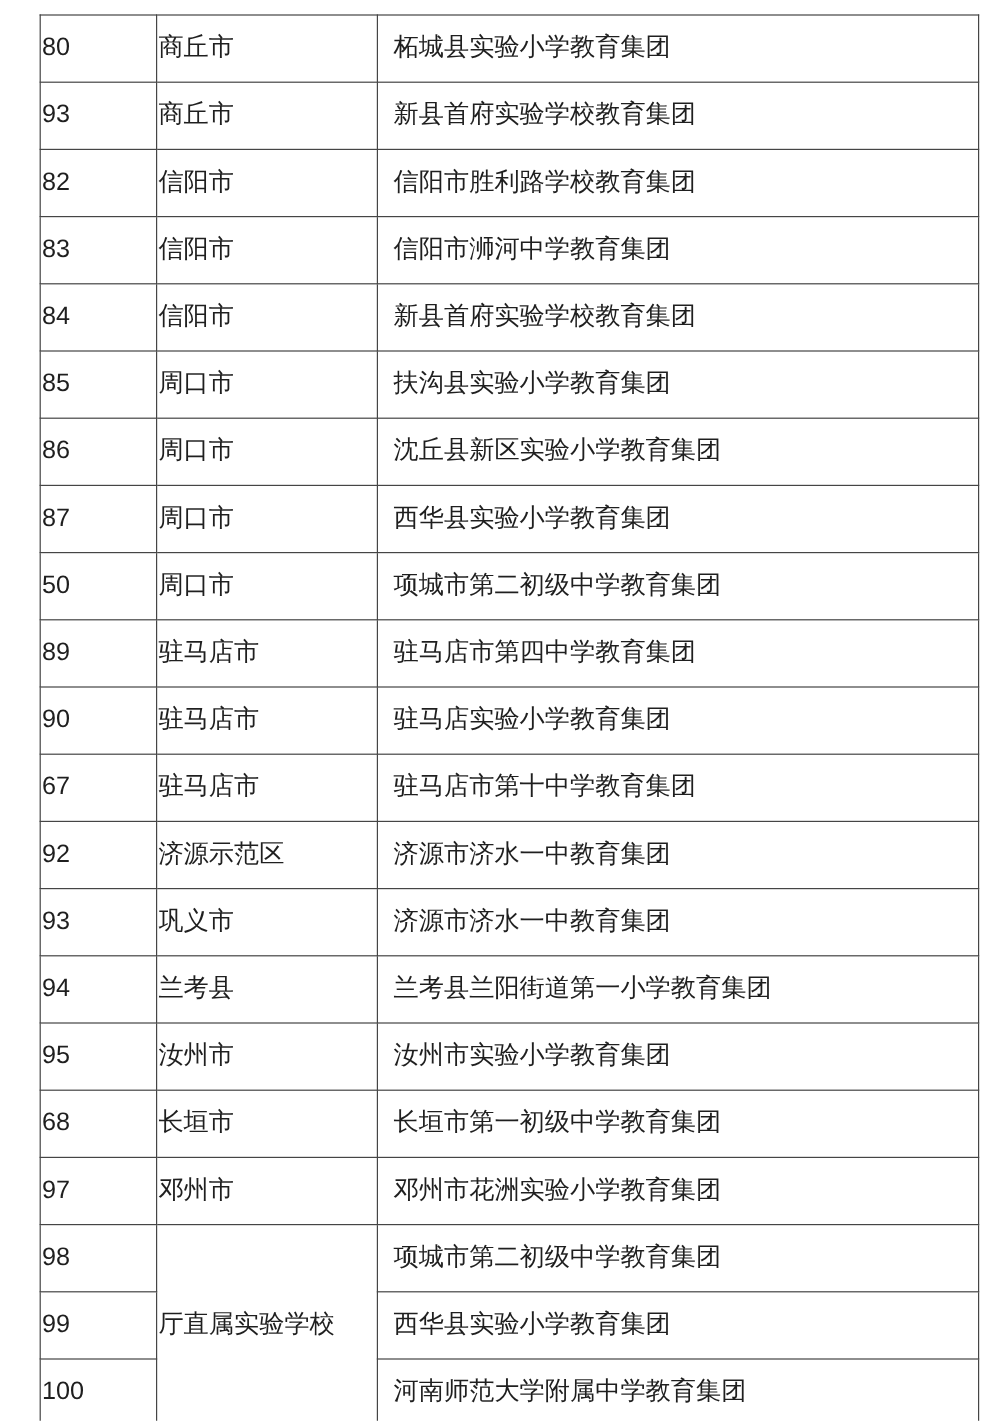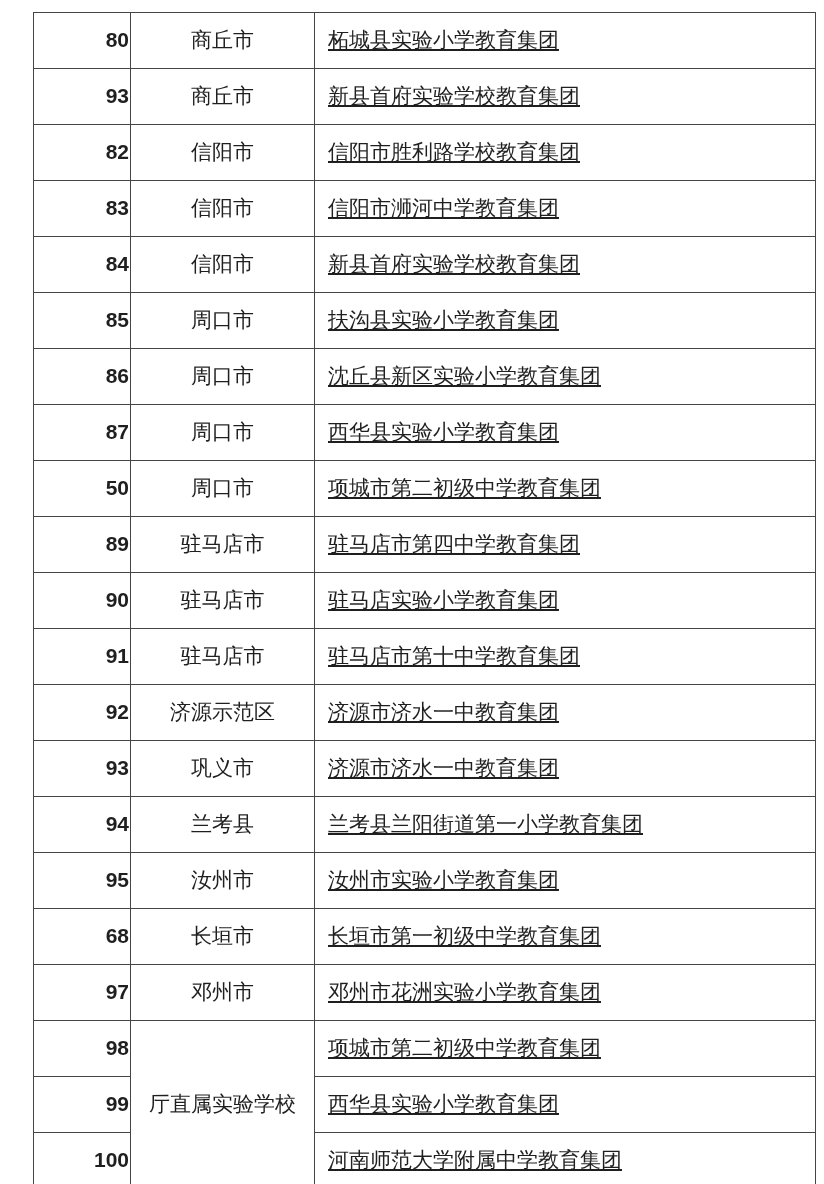--- a/index.html
+++ b/index.html
@@ -27,33 +27,31 @@
     height: 53px;
     font-size: 21px;
     line-height: 1.25;
     vertical-align: middle;
     background: #ffffff;
     overflow: hidden;
     white-space: nowrap;
   }
   td.col-no {
     width: 94px;
-    text-align: right;
+    text-align: left;
     font-size: 22px;
-    font-weight: bold;
   }
   td.col-city {
     width: 181px;
-    text-align: center;
+    text-align: left;
   }
   td.col-school {
     width: 486px;
     text-align: left;
     padding-left: 13px;
-    text-decoration: underline;
   }
 </style>
 </head>
 <body>
 
 <div class="page">
   <table class="roster">
     <tbody id="tbody">
         <tr>
           <td class="col-no">80</td>
@@ -104,21 +102,21 @@
           <td class="col-no">89</td>
           <td class="col-city">驻马店市</td>
           <td class="col-school">驻马店市第四中学教育集团</td>
         </tr>
         <tr>
           <td class="col-no">90</td>
           <td class="col-city">驻马店市</td>
           <td class="col-school">驻马店实验小学教育集团</td>
         </tr>
         <tr>
-          <td class="col-no">91</td>
+          <td class="col-no">67</td>
           <td class="col-city">驻马店市</td>
           <td class="col-school">驻马店市第十中学教育集团</td>
         </tr>
         <tr>
           <td class="col-no">92</td>
           <td class="col-city">济源示范区</td>
           <td class="col-school">济源市济水一中教育集团</td>
         </tr>
         <tr>
           <td class="col-no">93</td>

